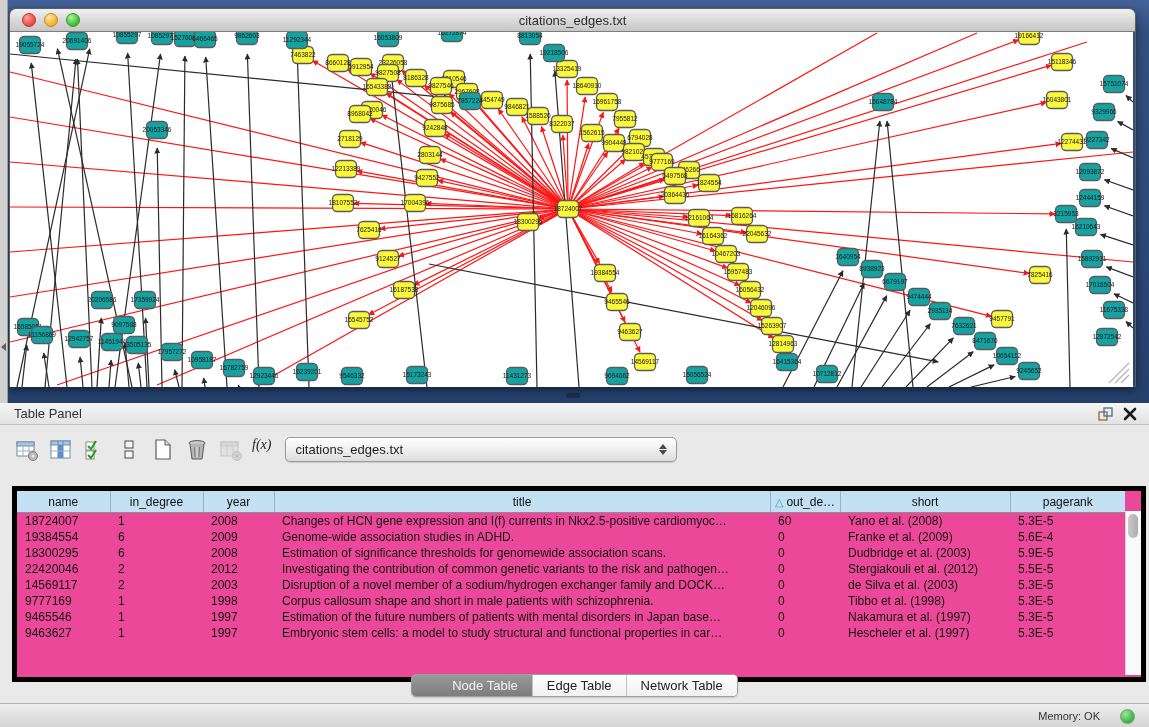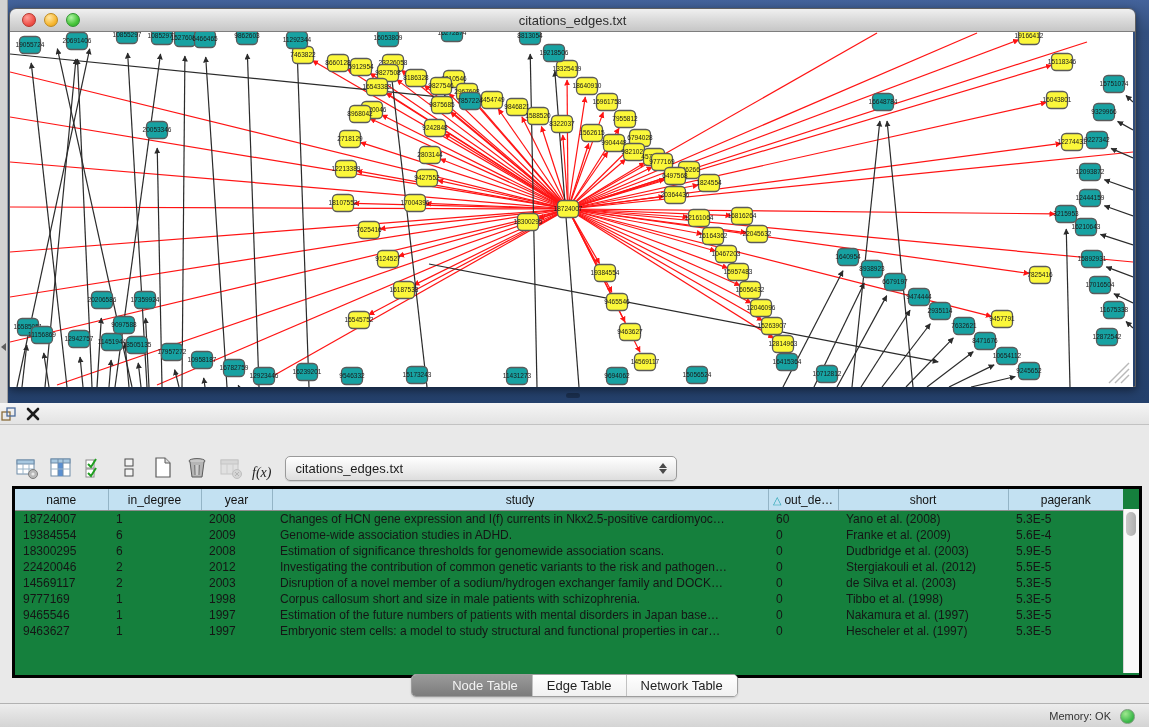--- a/index.html
+++ b/index.html
@@ -27,32 +27,32 @@
   .blue-grip{position:absolute;left:566px;top:393px;width:14px;height:5px;border-radius:3px;background:rgba(0,0,0,.28);}
 
   
   .table-panel{position:absolute;left:0;top:403px;width:1149px;height:300px;background:#e9e9e9;}
   .tp-header{height:21px;background:linear-gradient(180deg,#f5f5f5,#e3e3e3);border-bottom:1px solid #c2c2c2;
        display:flex;align-items:center;}
   .tp-title{font-size:13px;color:#333;margin-left:14px;flex:1;}
   .tp-hicons{display:flex;align-items:center;gap:10px;margin-right:12px;}
   .icon-btn{display:inline-flex;align-items:center;justify-content:center;cursor:default;background:none;border:none;padding:0;}
 
-  .tp-toolbar{position:absolute;left:14px;top:52px;display:flex;align-items:flex-end;}
+  .tp-toolbar{position:absolute;left:14px;top:34px;display:flex;align-items:flex-start;}
   .tbar-icon{width:26px;height:26px;margin-right:8px;display:inline-flex;align-items:center;justify-content:center;background:none;border:none;padding:0;}
   .fx-label{font-family:"Liberation Serif",serif;font-style:italic;font-size:14px;color:#222;margin-right:14px;}
   .combo{width:390px;height:23px;border:1px solid #9a9a9a;border-radius:5px;
        background:linear-gradient(180deg,#ffffff,#ececec 60%,#dddddd);
        display:flex;align-items:center;box-shadow:0 1px 1px rgba(0,0,0,.12);}
   .combo-text{flex:1;font-size:13px;color:#1c1c1c;padding-left:9px;}
   .combo-arrows{width:18px;display:flex;flex-direction:column;align-items:center;gap:1px;margin-right:4px;}
   .arr-up{width:0;height:0;border-left:4px solid transparent;border-right:4px solid transparent;border-bottom:5px solid #4a4a4a;}
   .arr-dn{width:0;height:0;border-left:4px solid transparent;border-right:4px solid transparent;border-top:5px solid #4a4a4a;}
 
-  .tp-table{position:absolute;left:12px;top:83px;width:1124px;height:186px;border:3px solid #000000;background:#15803d;}
+  .tp-table{position:absolute;left:12px;top:83px;width:1124px;height:186px;border:5px solid #000000;background:#ec4899;}
   table.grid{border-collapse:collapse;table-layout:fixed;width:1108px;font-size:12px;}
   table.grid th{height:19px;background:#c3e1f2;border-right:1px solid #93b4c6;border-bottom:1px solid #8d8d8d;
        font-weight:normal;color:#111;text-align:center;overflow:hidden;white-space:nowrap;}
   table.grid th:last-child{border-right:none;}
   table.grid td{height:16px;padding:0 0 0 8px;color:#151515;white-space:nowrap;overflow:hidden;}
   td.short-cell{padding-left:14px;}
   .sort-glyph{font-size:11px;margin-right:3px;}
   .vscroll{position:absolute;right:0;top:20px;width:15px;height:164px;background:#fafafa;border-left:1px solid #d5d5d5;}
   .vthumb{position:absolute;left:2px;top:3px;width:10px;height:24px;border-radius:6px;background:linear-gradient(90deg,#c9c9c9,#aeaeae);}
 
@@ -61,21 +61,21 @@
        box-shadow:0 1px 2px rgba(0,0,0,.15);}
   .seg{font-size:13px;padding:3px 14px;color:#222;background:linear-gradient(180deg,#ffffff,#f1f1f1);
        border-right:1px solid #c2c2c2;cursor:default;}
   .seg:last-child{border-right:none;}
   .seg.sel{background:linear-gradient(180deg,#9a9a9a,#7c7c7c);color:#f3f3f3;padding-left:40px;}
 
   
   .status-bar{position:absolute;left:0;top:703px;width:1149px;height:24px;
        background:linear-gradient(180deg,#ededed,#d3d3d3);border-top:1px solid #b2b2b2;
        display:flex;align-items:center;justify-content:flex-end;}
-  .mem-label{font-size:11px;color:#333;margin-right:9px;}
+  .mem-label{font-size:11px;color:#333;margin-right:20px;}
   .mem-dot{width:13px;height:13px;border-radius:50%;margin-right:14px;
        background:radial-gradient(circle at 35% 30%,#9fe88f,#3cb84a 65%,#2e9c3a);border:1px solid #7a9a7a;}
 </style>
 </head>
 <body>
 
 <div class="app">
 
   <div class="mdi">
     <div class="net-window">
@@ -710,20 +710,21 @@
       </div>
     </div>
     <div class="blue-grip"></div>
   </div>
   <div class="gutter">
     <div class="gutter-arrow"></div>
   </div>
 
   <div class="table-panel">
     <div class="tp-header">
+      <span class="tp-title">Table Panel</span>
       <span class="tp-hicons">
         <button class="icon-btn" title="float-panel">
           <svg width="16" height="16">
               <rect x="2" y="6" width="8" height="8" fill="none" stroke="#8a6d3b" stroke-width="1.3"></rect>
               <rect x="7" y="2" width="8" height="8" fill="none" stroke="#4a6a9a" stroke-width="1.3"></rect>
             </svg>
         </button>
         <button class="icon-btn" title="close-panel">
           <svg width="14" height="14">
               <line x1="2" y1="2" x2="12" y2="12" stroke="#1c1c1c" stroke-width="2.6" stroke-linecap="round"></line>
@@ -814,21 +815,21 @@
             <col style="width: 496px;">
             <col style="width: 70px;">
             <col style="width: 170px;">
             <col style="width: 115px;">
           </colgroup>
         <thead>
             <tr id="table-header-row">
               <th>name</th>
               <th>in_degree</th>
               <th>year</th>
-              <th>study</th>
+              <th>title</th>
               <th><span class="sort-glyph" style="color: rgb(42, 165, 181);">△</span>out_de…</th>
               <th>short</th>
               <th>pagerank</th>
             </tr>
           </thead>
         <tbody id="table-body">
             <tr>
               <td>18724007</td>
               <td>1</td>
               <td>2008</td>
@@ -870,21 +871,21 @@
               <td>2003</td>
               <td>Disruption of a novel member of a sodium/hydrogen exchanger family and DOCK…</td>
               <td>0</td>
               <td class="short-cell">de Silva et al. (2003)</td>
               <td>5.3E-5</td>
             </tr>
             <tr>
               <td>9777169</td>
               <td>1</td>
               <td>1998</td>
-              <td>Corpus callosum short and size in male patients with schizophrenia.</td>
+              <td>Corpus callosum shape and short in male patients with schizophrenia.</td>
               <td>0</td>
               <td class="short-cell">Tibbo et al. (1998)</td>
               <td>5.3E-5</td>
             </tr>
             <tr>
               <td>9465546</td>
               <td>1</td>
               <td>1997</td>
               <td>Estimation of the future numbers of patients with mental disorders in Japan base…</td>
               <td>0</td>

